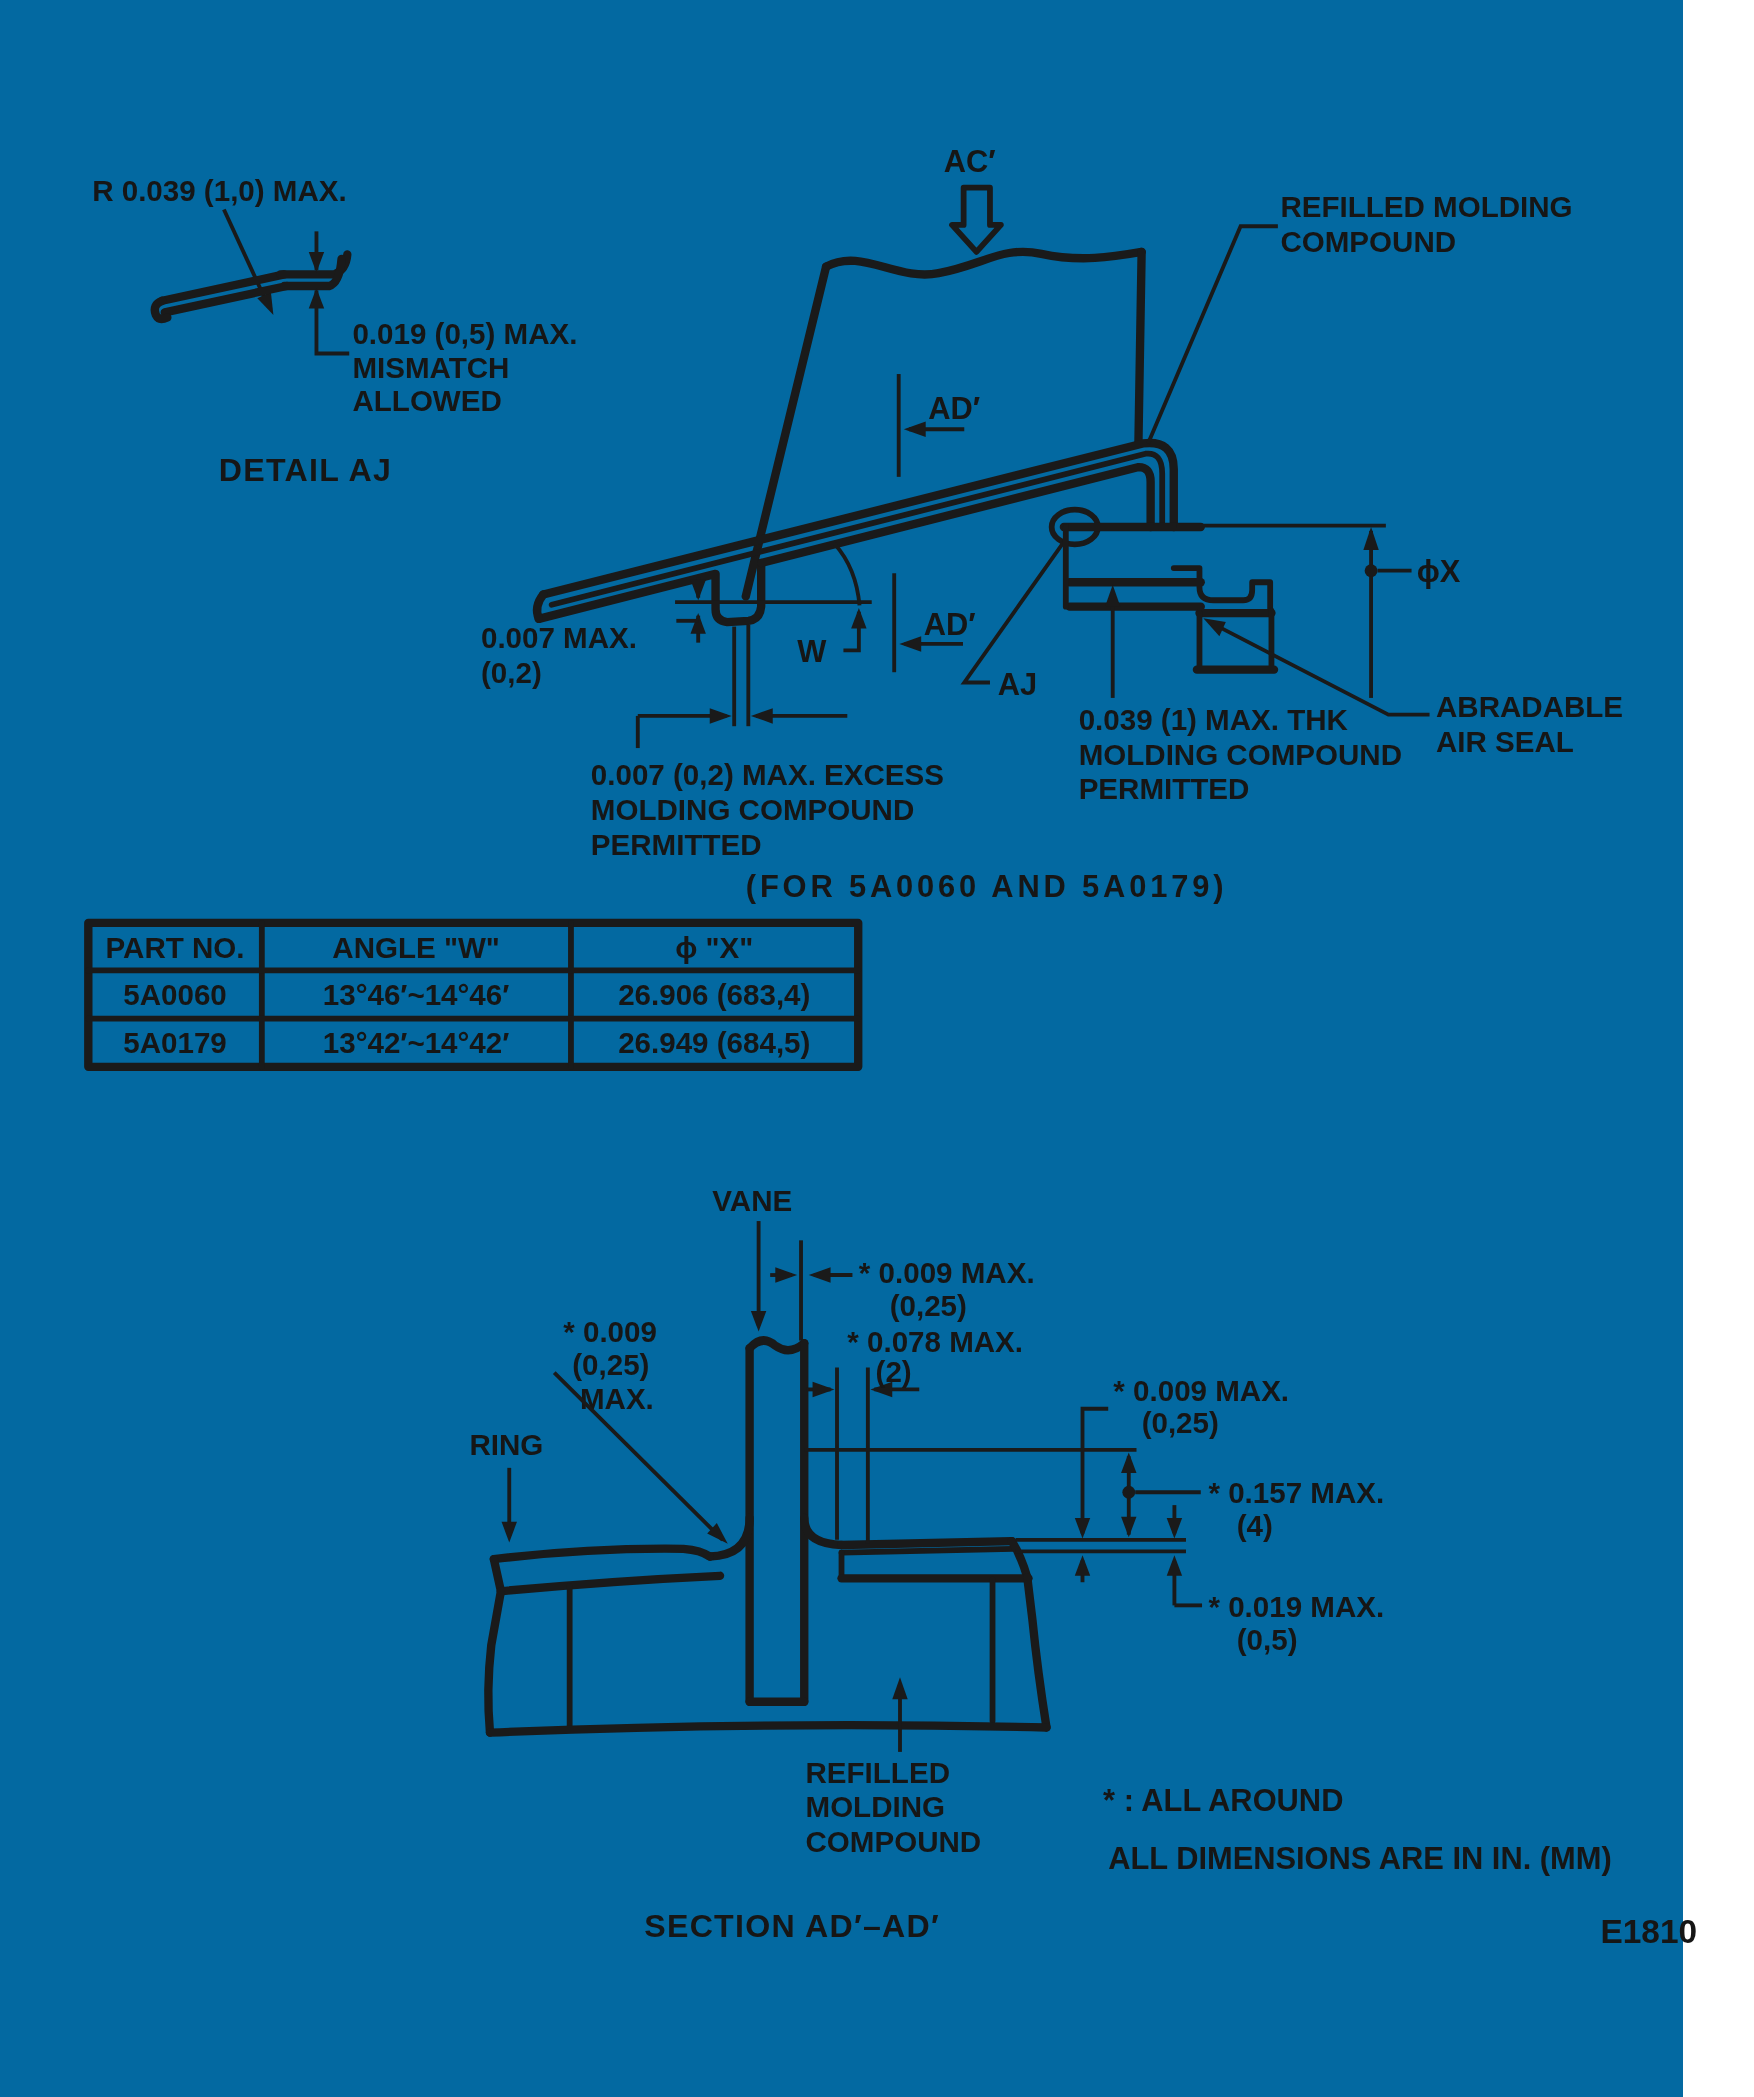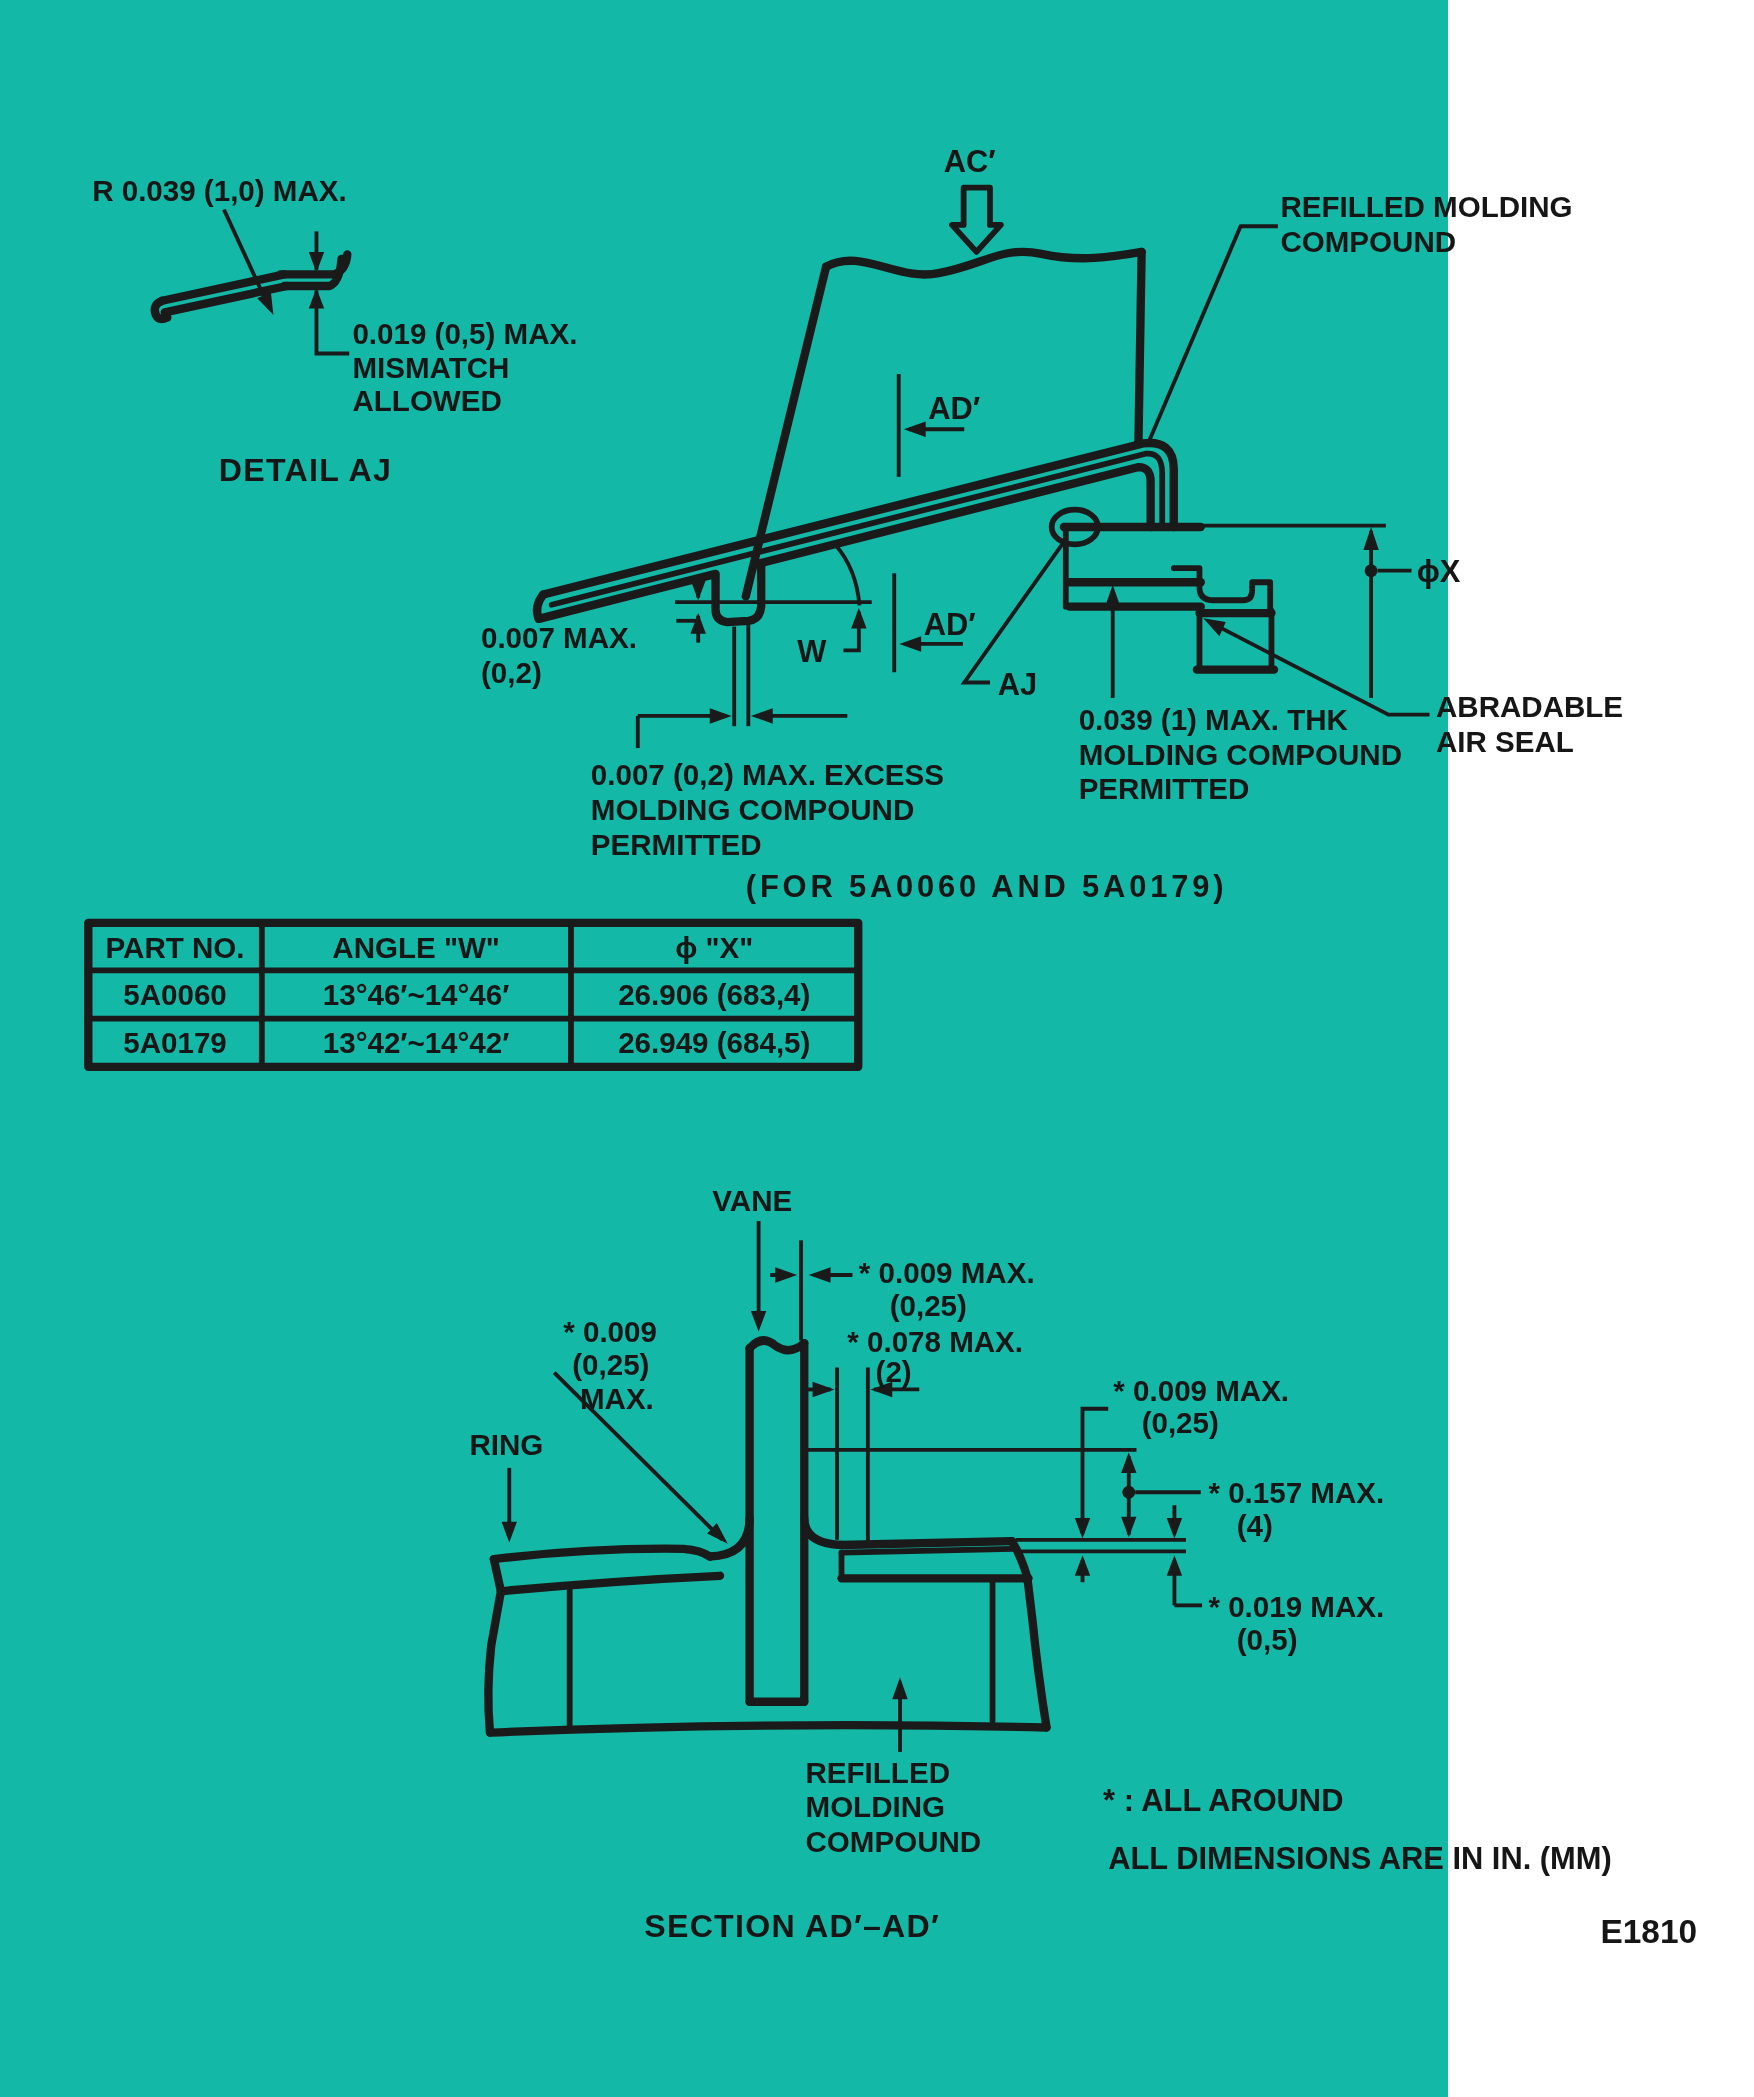--- a/index.html
+++ b/index.html
@@ -1,16 +1,16 @@
 <!DOCTYPE html>
 <html style="font-size:10.3px"><head>
 <meta charset="utf-8">
 <style>
   html,body{margin:0;padding:0;background:#ffffff;}
-  .page{position:relative;width:1448px;height:2097px;background:#14b8a6;
+  .page{position:relative;width:1683px;height:2097px;background:#0369a1;
         font-family:"Liberation Sans", sans-serif;}
   svg{display:block}
   svg text{fill:#161616;font-family:"Liberation Sans",sans-serif;font-weight:600;}
   .ln  {stroke:#1a1a1a;fill:none;stroke-width:13;stroke-linecap:round;stroke-linejoin:round;}
   .ln2 {stroke:#1a1a1a;fill:none;stroke-width:9;stroke-linecap:round;stroke-linejoin:round;}
   .thin{stroke:#1a1a1a;fill:none;stroke-width:6;stroke-linecap:butt;}
   .dim {stroke:#1a1a1a;fill:none;stroke-width:6;stroke-linecap:butt;}
   .hd  {fill:#1a1a1a;stroke:none;}
   .t46 {font-size:46px;}
   .t48 {font-size:48px;}

